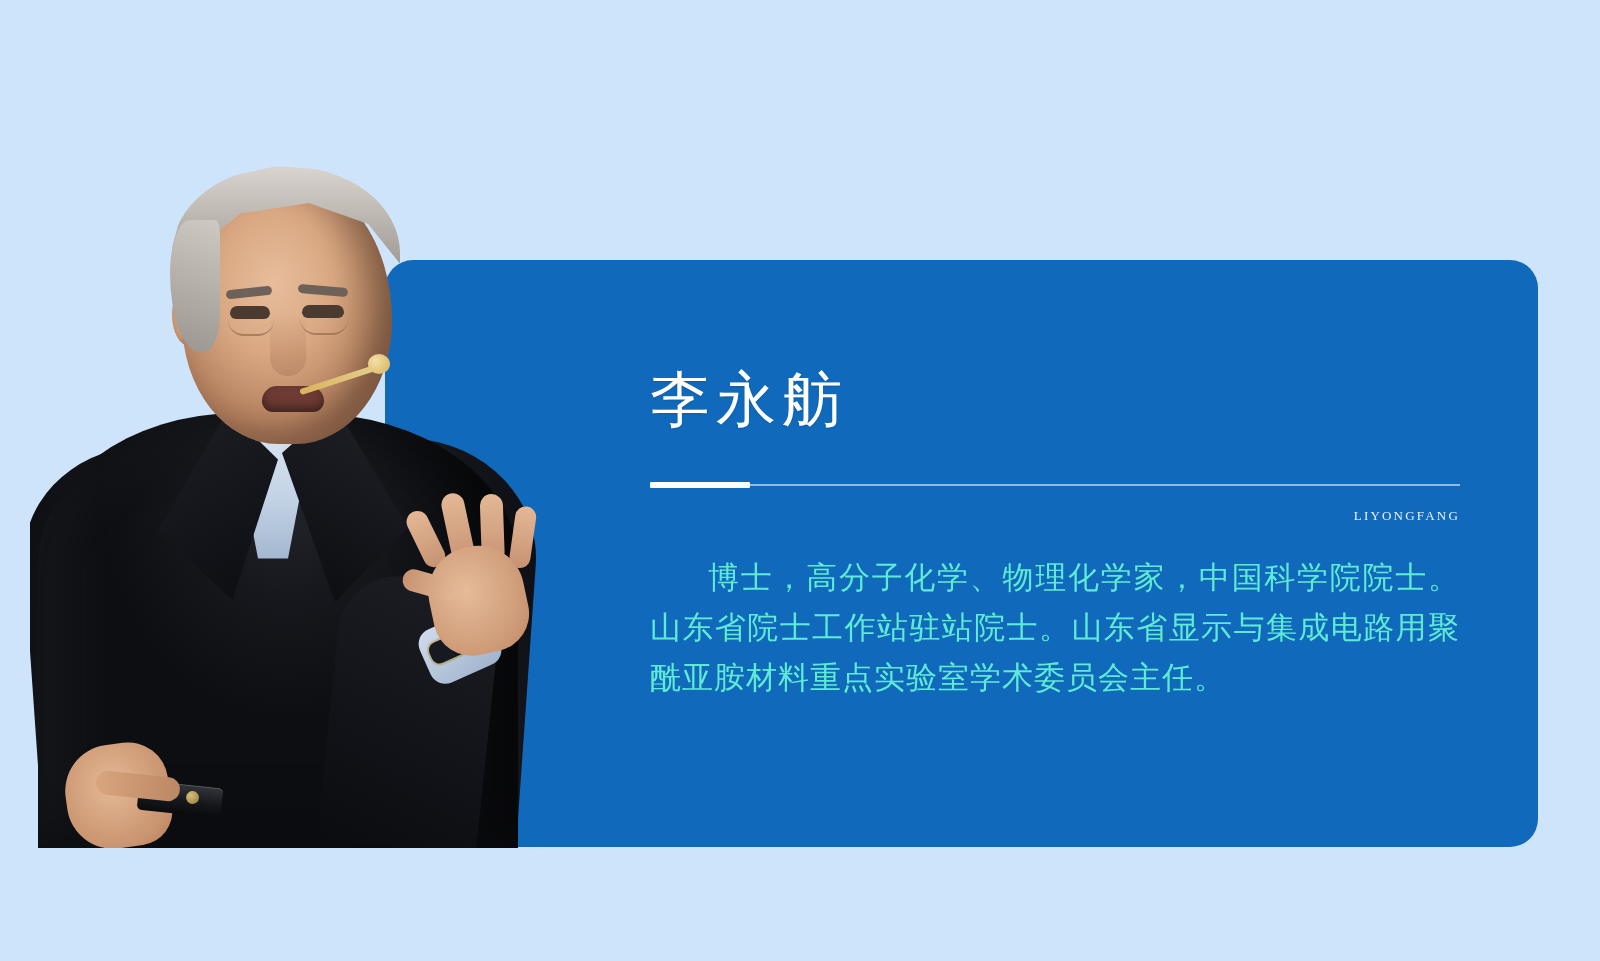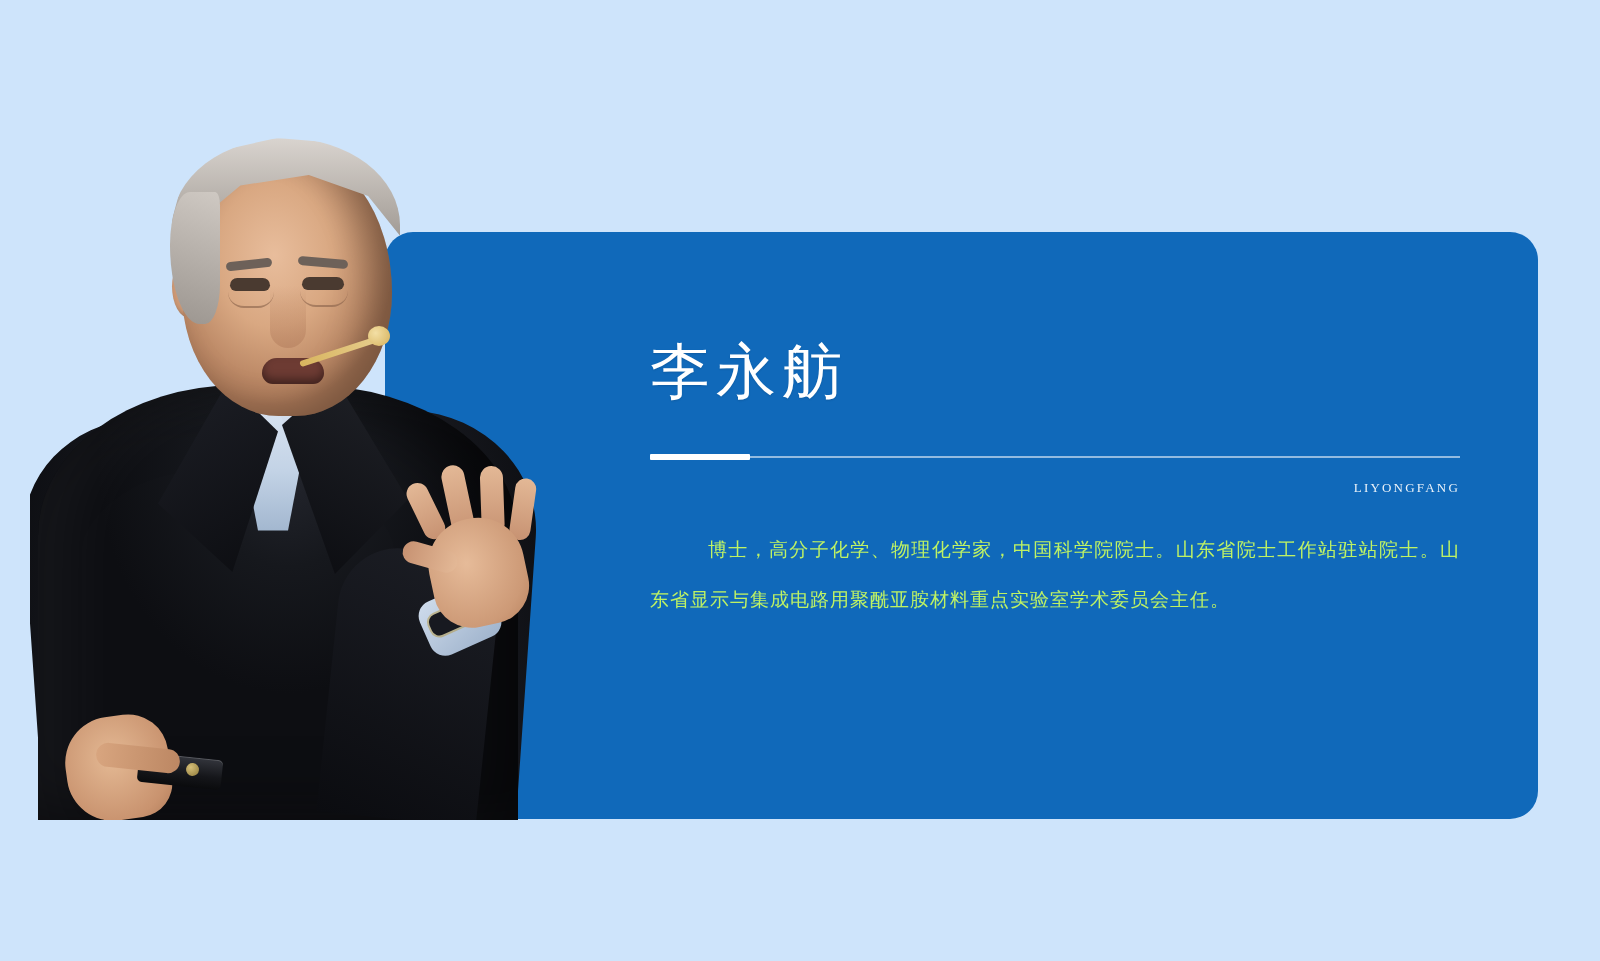--- a/index.html
+++ b/index.html
@@ -13,20 +13,21 @@
     height: 961px;
     overflow: hidden;
     font-family: "Liberation Serif", "DejaVu Serif", serif;
   }
 
   .stage {
     position: relative;
     width: 1600px;
     height: 795px;
     background: #cee4fb;
+    margin-top: 28px;
   }
 
   
   .info-card {
     position: absolute;
     left: 385px;
     top: 232px;
     width: 1153px;
     height: 587px;
     background: #1069ba;
@@ -93,23 +94,23 @@
     color: rgba(255,255,255,0.92);
     white-space: nowrap;
   }
 
   .bio {
     position: absolute;
     left: 0;
     top: 293px;
     width: 810px;
     font-family: "Liberation Serif", "DejaVu Serif", serif;
-    font-size: 19px;
+    font-size: 31px;
     line-height: 50px;
-    color: #bef264;
+    color: #5eead4;
     text-align: justify;
     text-align-last: left;
     text-indent: 58px;
     letter-spacing: 1px;
     word-break: break-all;
   }
 
   
   .photo {
     position: absolute;

